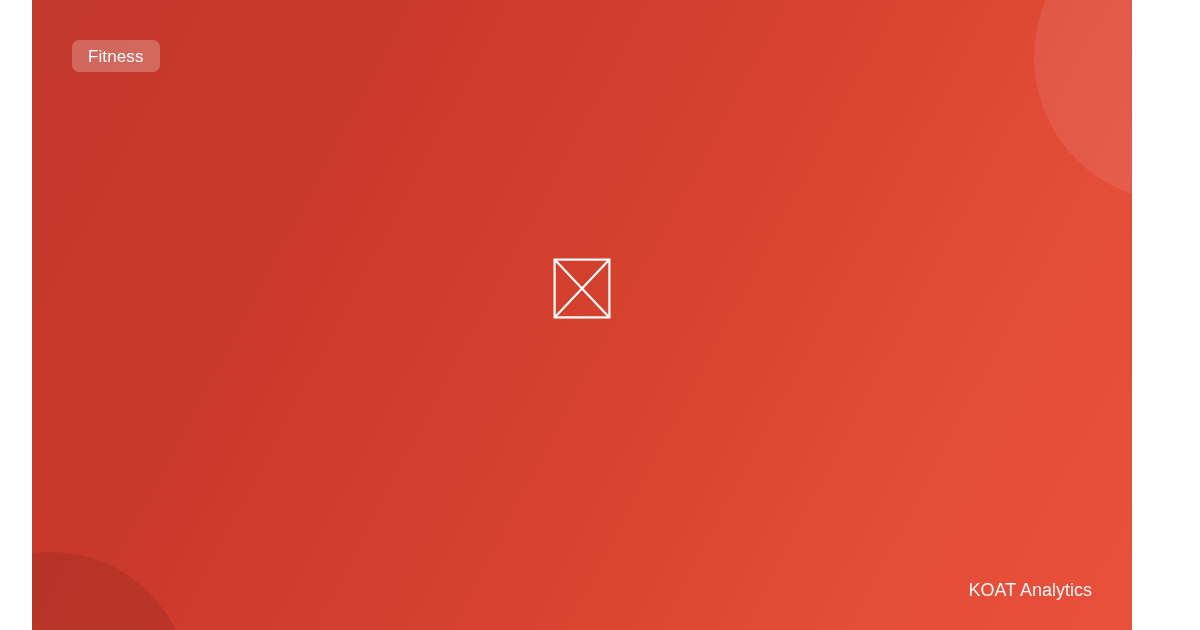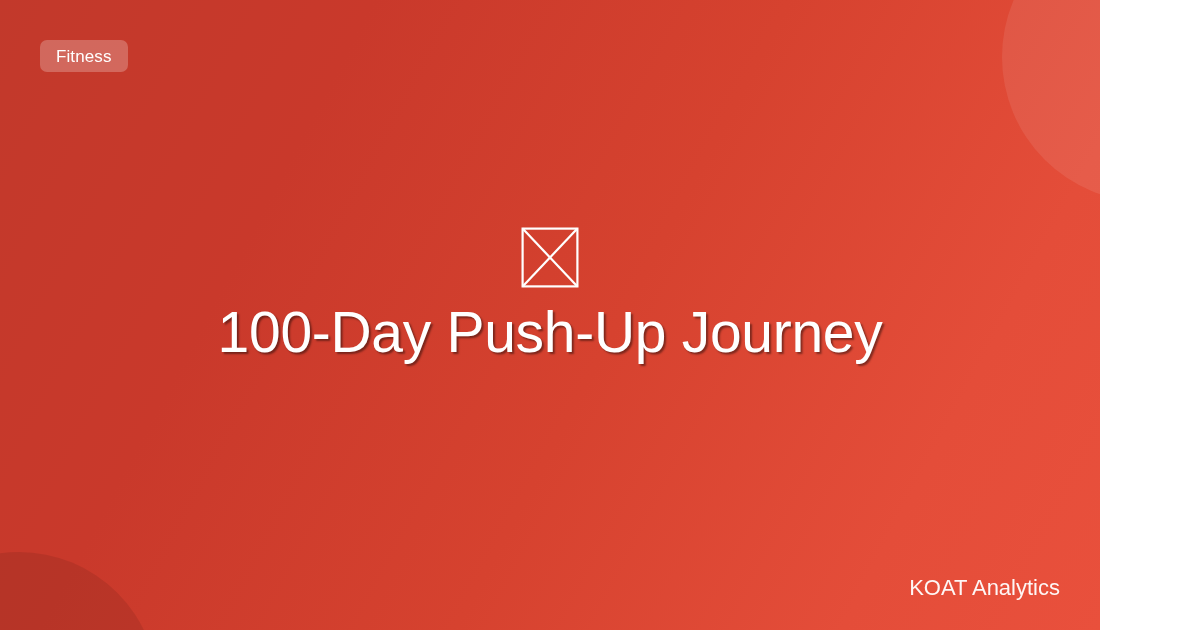--- a/index.html
+++ b/index.html
@@ -10,20 +10,21 @@
   body {
     font-family: "Liberation Sans", sans-serif;
   }
 
   #card {
     position: relative;
     width: 1100px;
     height: 630px;
     overflow: hidden;
     background: linear-gradient(118deg, #C2392B 0%, #C9392B 26%, #D6422F 55%, #E44D39 82%, #E9503C 100%);
+    margin-left: 32px;
   }
 
   
   .blob {
     position: absolute;
     border-radius: 50%;
     pointer-events: none;
   }
   #blob-top-right {
     width: 290px;
@@ -107,21 +108,21 @@
     letter-spacing: -0.1px;
     text-shadow: 2px 2px 2px rgba(0, 0, 0, 0.38);
     max-width: 1000px;
   }
 
   
   #attribution {
     position: absolute;
     right: 40px;
     bottom: 31px;
-    font-size: 22px;
+    font-size: 18px;
     line-height: 1;
     color: rgba(255, 255, 255, 0.95);
     white-space: nowrap;
   }
 </style>
 </head>
 <body>
 
 <div id="card">
 
@@ -133,19 +134,18 @@
   </div>
 
   <div id="center-stack">
 
     <svg id="placeholder-icon" viewBox="0 0 58 61" aria-hidden="true">
       <rect x="1.6" y="1.6" width="54.8" height="57.8"></rect>
       <line x1="1.6" y1="1.6" x2="56.4" y2="59.4"></line>
       <line x1="56.4" y1="1.6" x2="1.6" y2="59.4"></line>
     </svg>
 
-    <h1 id="title">100-Day Push-Up Journey</h1>
 
   </div>
 
   <div id="attribution">KOAT Analytics</div>
 
 </div>
 
 </body></html>

